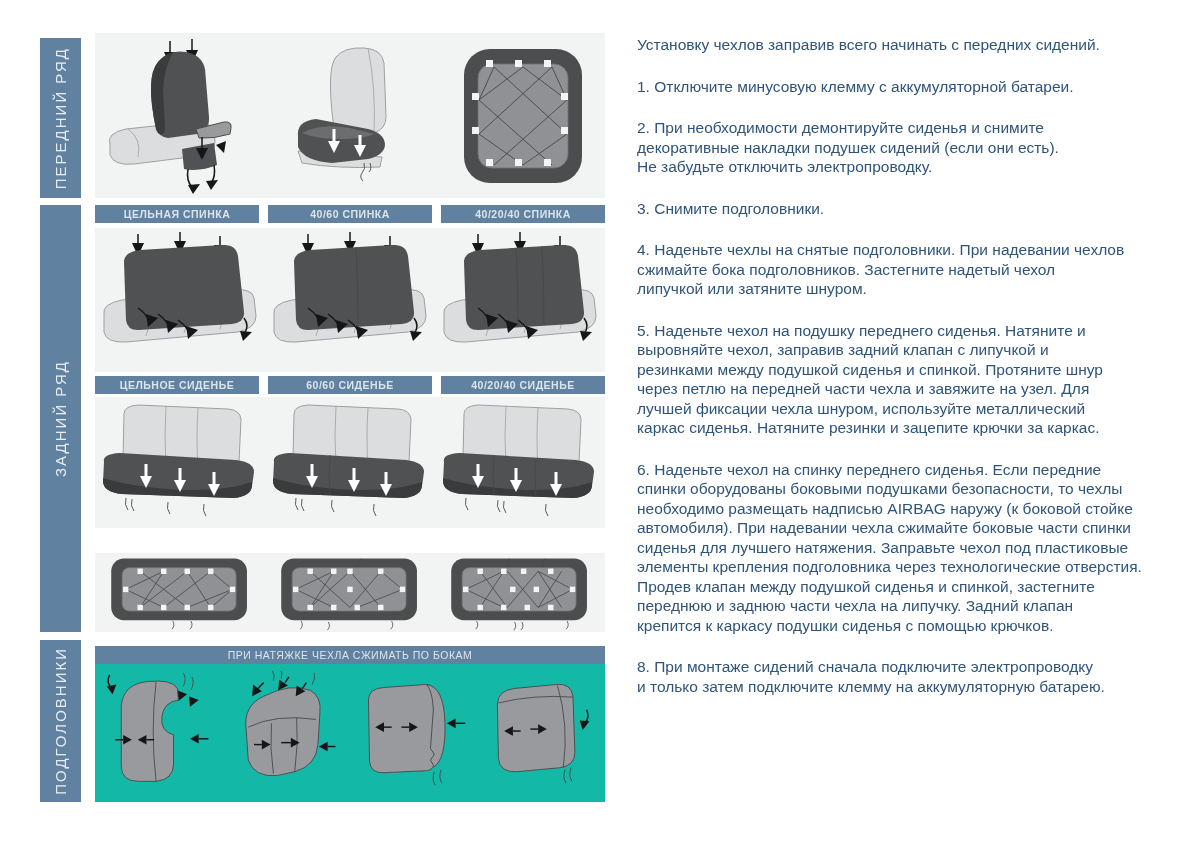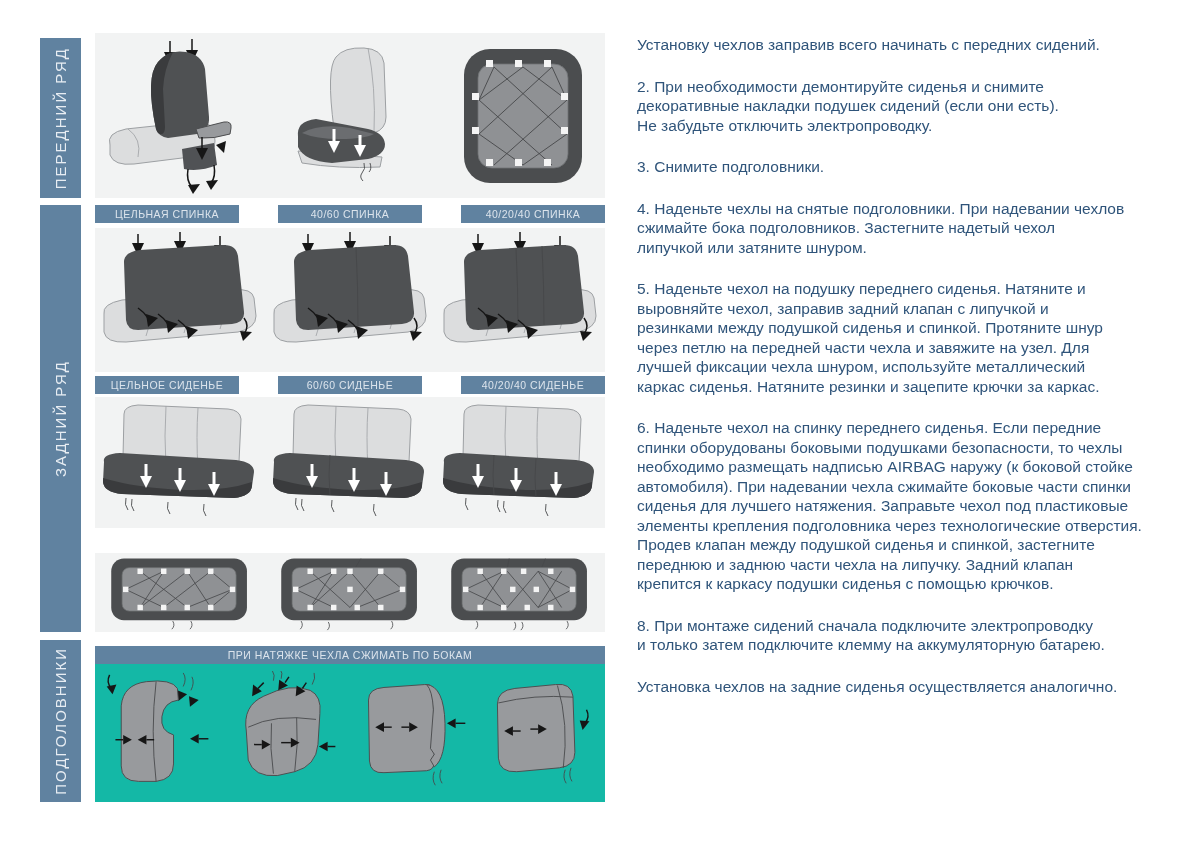--- a/index.html
+++ b/index.html
@@ -17,21 +17,21 @@
   .gray{position:absolute;left:95px;width:510px;background:#f2f3f3;display:flex;
         justify-content:space-around;align-items:center;}
   .g-a{top:33px;height:165px;}
   .g-b1{top:228px;height:144px;}
   .g-b2{top:397px;height:131px;}
   .g-b3{top:553px;height:79px;}
   
   .banner{background:#6082a0;color:#dce4ec;font-size:10.5px;letter-spacing:.5px;
         display:flex;align-items:center;justify-content:center;height:18px;font-weight:500;}
   .banner-row{position:absolute;left:95px;width:510px;display:flex;justify-content:space-between;}
-  .banner-row .banner{width:144px;}
+  .banner-row .banner{width:164px;font-weight:bold;}
   .row1{top:205px;}
   .row2{top:376px;}
   .banner-long{position:absolute;left:95px;width:510px;top:533px;margin-top:28px;}
   
   .panel-c{position:absolute;left:95px;top:646px;width:510px;height:156px;background:#14b8a6;}
   .panel-c .banner{width:100%;}
   .panel-c .illos{display:flex;justify-content:space-around;align-items:center;height:136px;}
   
   .instructions{position:absolute;left:637px;top:35px;width:545px;color:#2f547a;
         font-size:15.5px;line-height:19.5px;}
@@ -354,20 +354,21 @@
           <polygon class="arr" points="56,55 56,65 65,60"></polygon>
         <path class="arl" d="M106 40 Q110 48 104 54" stroke-width="1"></path>
           <polygon class="arr" points="99,51 109,52 102,61"></polygon>
         <path class="ln" d="M84 102 q-3 8 1 14 M90 100 q-3 8 1 14" stroke-width="0.8"></path>
       </svg>
     </div>
   </div>
 
   <main class="instructions">
     <p>Установку чехлов заправив всего начинать с передних сидений.</p>
+    <p>1. Отключите минусовую клемму с аккумуляторной батареи.</p>
     <p>2. При необходимости демонтируйте сиденья и снимите
 декоративные накладки подушек сидений (если они есть).
 Не забудьте отключить электропроводку.</p>
     <p>3. Снимите подголовники.</p>
     <p>4. Наденьте чехлы на снятые подголовники. При надевании чехлов
 сжимайте бока подголовников. Застегните надетый чехол
 липучкой или затяните шнуром.</p>
     <p>5. Наденьте чехол на подушку переднего сиденья. Натяните и
 выровняйте чехол, заправив задний клапан с липучкой и
 резинками между подушкой сиденья и спинкой. Протяните шнур
@@ -378,16 +379,15 @@
 спинки оборудованы боковыми подушками безопасности, то чехлы
 необходимо размещать надписью AIRBAG наружу (к боковой стойке
 автомобиля). При надевании чехла сжимайте боковые части спинки
 сиденья для лучшего натяжения. Заправьте чехол под пластиковые
 элементы крепления подголовника через технологические отверстия.
 Продев клапан между подушкой сиденья и спинкой, застегните
 переднюю и заднюю части чехла на липучку. Задний клапан
 крепится к каркасу подушки сиденья с помощью крючков.</p>
     <p>8. При монтаже сидений сначала подключите электропроводку
 и только затем подключите клемму на аккумуляторную батарею.</p>
-    <p>Установка чехлов на задние сиденья осуществляется аналогично.</p>
   </main>
 
 </div>
 
 </body></html>

